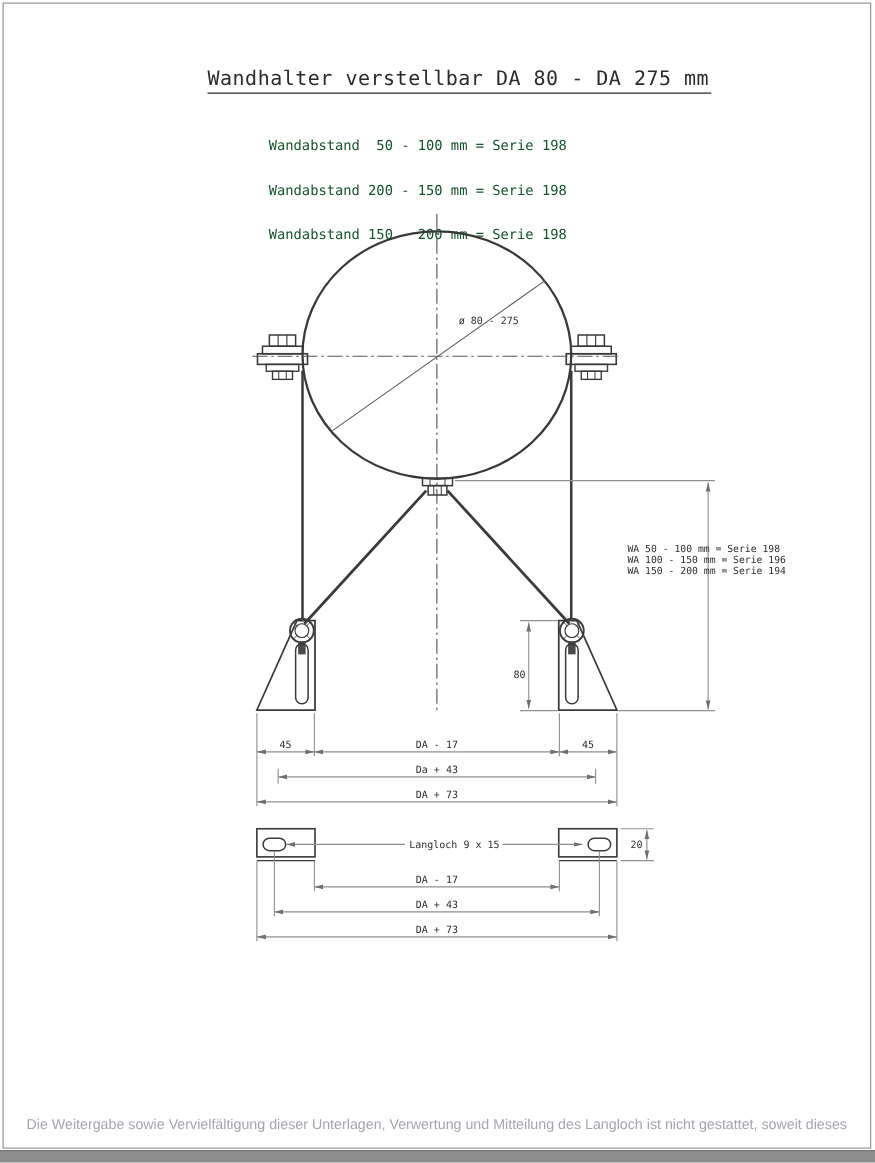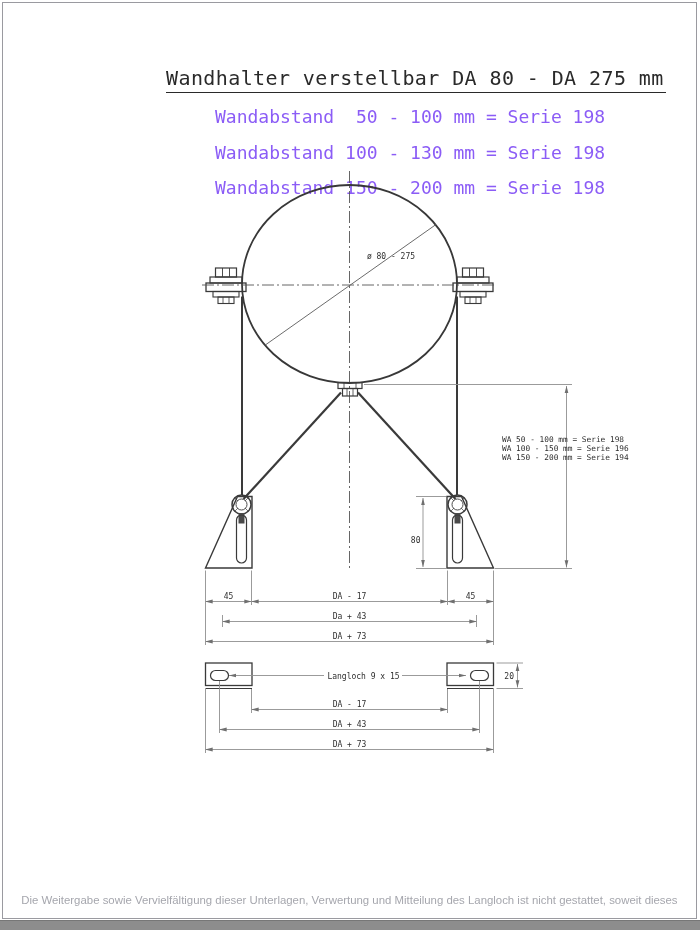--- a/index.html
+++ b/index.html
@@ -3,44 +3,44 @@
 <meta charset="utf-8">
 <style>
   html,body{margin:0;padding:0;}
   body{
     width:700px;height:930px;position:relative;overflow:hidden;
     background:#ffffff;font-family:"DejaVu Sans Mono",monospace;
   }
   .frame{position:absolute;left:2px;top:2px;width:693px;height:915px;border:1px solid #9a9aa0;}
   .bottom-bar{position:absolute;left:0;top:920px;width:700px;height:10px;background:#8d8d8d;border-top:1px solid #777;}
   .title{
-    position:absolute;left:166px;top:53px;font-size:20px;letter-spacing:0.4px;
-    color:#2a2a2a;border-bottom:1.6px solid #2a2a2a;padding:0 2px 2px 0;white-space:pre;margin-top:13px;
+    position:absolute;left:166px;top:53px;font-size:16px;letter-spacing:0.4px;
+    color:#2a2a2a;border-bottom:1.6px solid #2a2a2a;padding:0 2px 2px 0;white-space:pre;
   }
-  .subtitle{position:absolute;left:215px;top:87px;font-size:18px;line-height:11.9px;color:#8b5cf6;white-space:pre;}
+  .subtitle{position:absolute;left:215px;top:87px;font-size:11px;line-height:11.9px;color:#14532d;white-space:pre;}
   .footer{
     position:absolute;left:18px;top:857px;width:670px;
     font-family:"Liberation Sans",sans-serif;font-size:11.4px;line-height:17.6px;
     color:#a5a6ad;white-space:pre;
   }
   svg.drawing{position:absolute;left:0;top:0;}
   svg text{font-family:"DejaVu Sans Mono",monospace;fill:#2e2e2e;}
   .lbl8{font-size:8px;}
   .lbl78{font-size:7.8px;}
 </style>
 </head>
 <body>
 
 <div class="frame"></div>
 
 <div class="title">Wandhalter verstellbar DA 80 - DA 275 mm</div>
 
 <div class="subtitle">
   <div>Wandabstand  50 - 100 mm = Serie 198</div>
-  <div>Wandabstand 100 - 130 mm = Serie 198</div>
+  <div>Wandabstand 200 - 150 mm = Serie 198</div>
   <div>Wandabstand 150 - 200 mm = Serie 198</div>
 </div>
 
 <svg class="drawing" width="700" height="930" viewBox="0 0 700 930">
   <defs>
     <marker id="aE" viewBox="0 0 8 5" refX="8" refY="2.5" markerWidth="8" markerHeight="5" orient="auto">
       <path d="M8,2.5 L0,0.4 L0,4.6 Z" fill="#6f6f6f"></path>
     </marker>
     <marker id="aS" viewBox="0 0 8 5" refX="0" refY="2.5" markerWidth="8" markerHeight="5" orient="auto">
       <path d="M0,2.5 L8,0.4 L8,4.6 Z" fill="#6f6f6f"></path>

